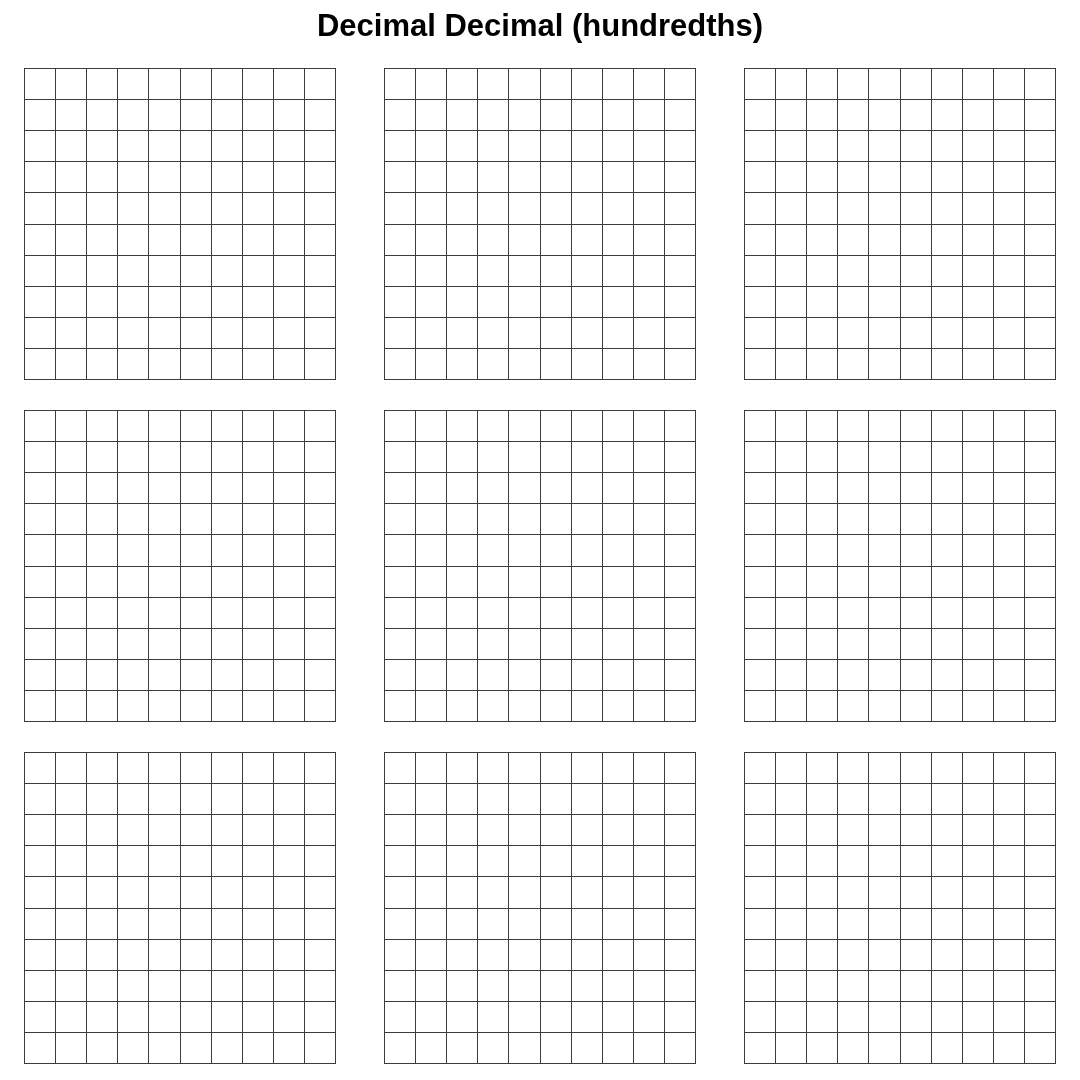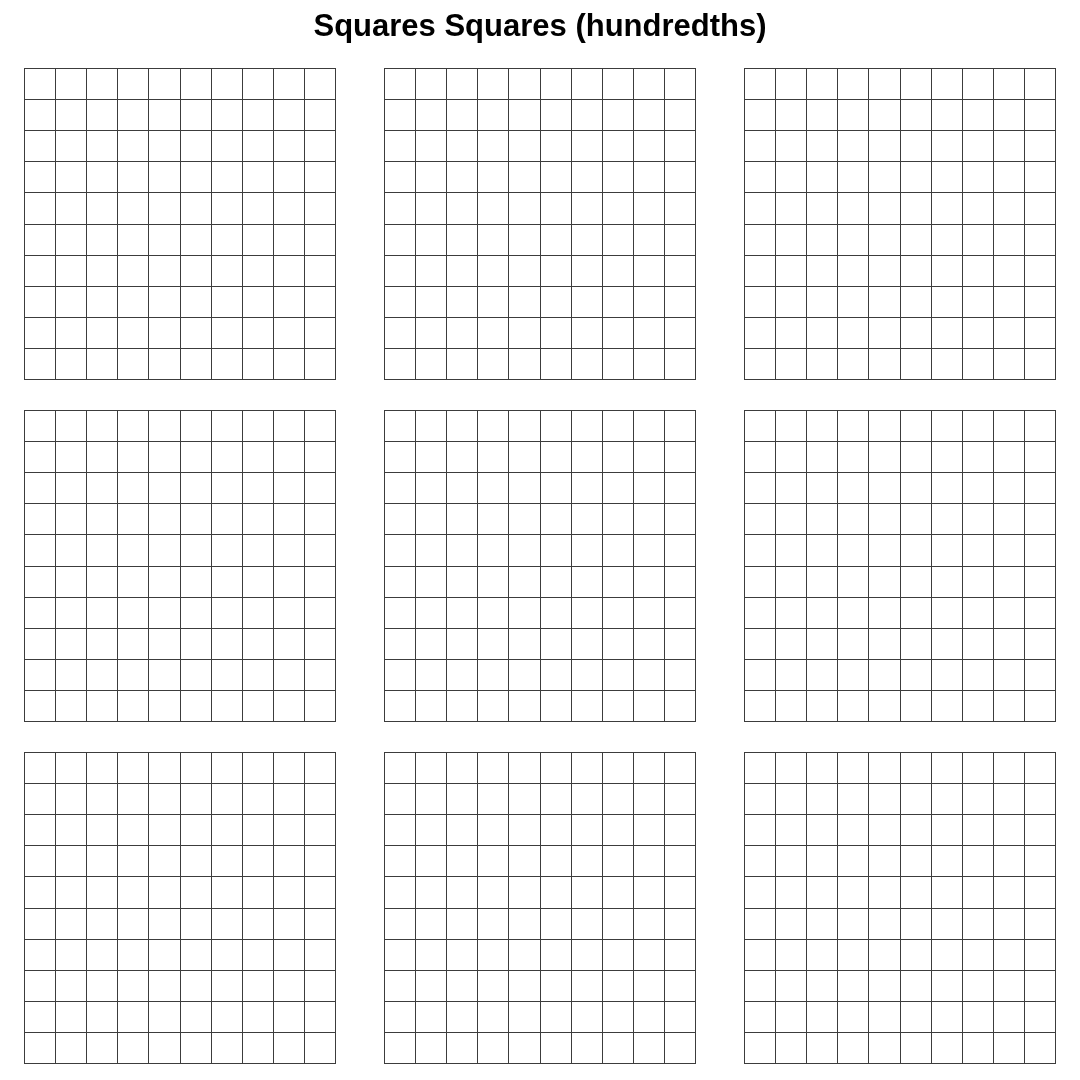--- a/index.html
+++ b/index.html
@@ -44,21 +44,21 @@
     gap: 1px;
   }
   .cell {
     background: #ffffff;
   }
 </style>
 </head>
 <body>
 
 <div class="page">
-  <h1 class="title">Squares Squares (hundredths)</h1>
+  <h1 class="title">Decimal Decimal (hundredths)</h1>
   <div class="grids">
       <div class="dgrid" style="grid-template-columns: repeat(10, 1fr); grid-template-rows: repeat(10, 1fr);">
         <div class="cell" style="background: rgb(255, 255, 255);"></div>
         <div class="cell" style="background: rgb(255, 255, 255);"></div>
         <div class="cell" style="background: rgb(255, 255, 255);"></div>
         <div class="cell" style="background: rgb(255, 255, 255);"></div>
         <div class="cell" style="background: rgb(255, 255, 255);"></div>
         <div class="cell" style="background: rgb(255, 255, 255);"></div>
         <div class="cell" style="background: rgb(255, 255, 255);"></div>
         <div class="cell" style="background: rgb(255, 255, 255);"></div>

